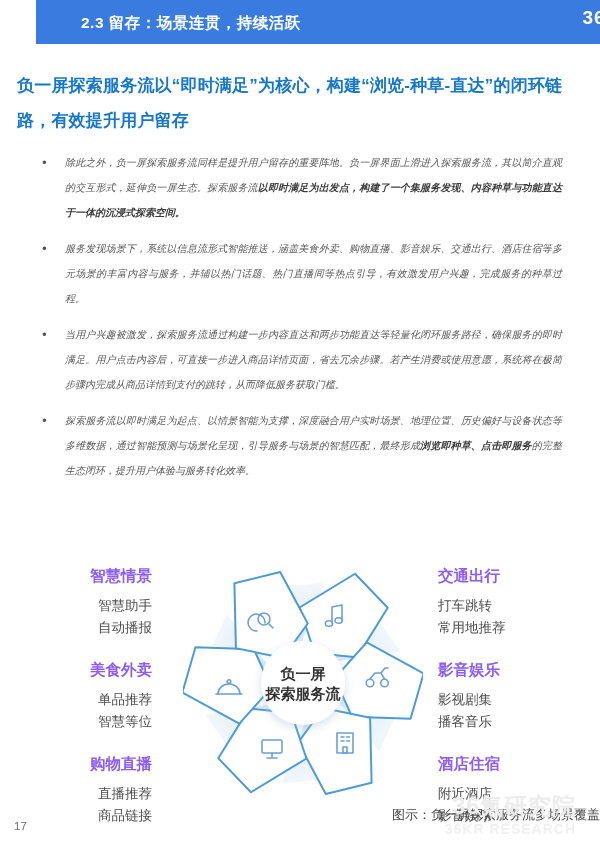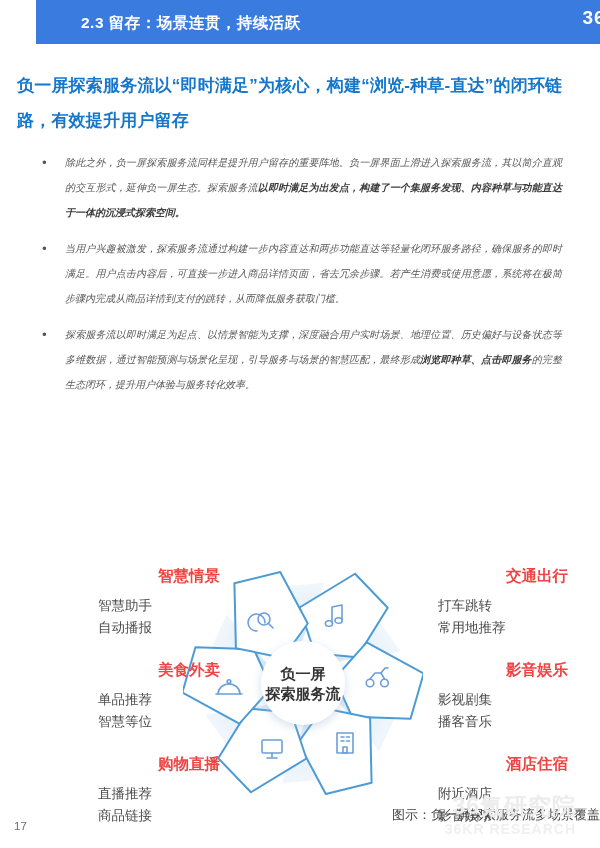--- a/index.html
+++ b/index.html
@@ -41,21 +41,21 @@
   }
   .bullets strong{color:#3c3c3c;font-weight:bold;}
   
   .diagram-svg{position:absolute;left:183px;top:556px;width:240px;height:250px;}
   .center-line{font-size:15px;font-weight:bold;fill:#333333;
     font-family:"Liberation Sans","DejaVu Sans",sans-serif;}
   .col{position:absolute;width:130px;}
   .col-left{left:90px;top:566px;}
   .col-right{left:438px;top:566px;}
   .cat{margin-bottom:21px;}
-  .cat-title{color:#ef4444;font-size:15.5px;font-weight:bold;margin-bottom:8px;text-align:right;}
+  .cat-title{color:#8b5cf6;font-size:15.5px;font-weight:bold;margin-bottom:8px;}
   .cat-item{color:#4c4c4c;font-size:13.5px;line-height:22px;}
   .col-left .cat-title{padding-left:0;}
   .col-left .cat-item{padding-left:8px;}
   
   .caption{
     position:absolute;left:0;top:806px;width:600px;text-align:right;
     color:#454545;font-size:13px;
   }
   .page-number{
     position:absolute;left:14px;top:820px;color:#6e6e6e;font-size:11.5px;
@@ -73,20 +73,21 @@
 
   <div class="topbar">
     <div class="topbar-title">2.3 留存：场景连贯，持续活跃</div>
     <div class="logo"><span class="n36">36</span><span class="kr">Kr</span></div>
   </div>
 
   <div class="heading">负一屏探索服务流以“即时满足”为核心，构建“浏览-种草-直达”的闭环链路，有效提升用户留存</div>
 
   <ul class="bullets">
       <li><span>除此之外，负一屏探索服务流同样是提升用户留存的重要阵地。负一屏界面上滑进入探索服务流，其以简介直观的交互形式，延伸负一屏生态。探索服务流</span><strong>以即时满足为出发点，构建了一个集服务发现、内容种草与功能直达于一体的沉浸式探索空间。</strong></li>
+      <li><span>服务发现场景下，系统以信息流形式智能推送，涵盖美食外卖、购物直播、影音娱乐、交通出行、酒店住宿等多元场景的丰富内容与服务，并辅以热门话题、热门直播间等热点引导，有效激发用户兴趣，完成服务的种草过程。</span></li>
       <li><span>当用户兴趣被激发，探索服务流通过构建一步内容直达和两步功能直达等轻量化闭环服务路径，确保服务的即时满足。用户点击内容后，可直接一步进入商品详情页面，省去冗余步骤。若产生消费或使用意愿，系统将在极简步骤内完成从商品详情到支付的跳转，从而降低服务获取门槛。</span></li>
       <li><span>探索服务流以即时满足为起点、以情景智能为支撑，深度融合用户实时场景、地理位置、历史偏好与设备状态等多维数据，通过智能预测与场景化呈现，引导服务与场景的智慧匹配，最终形成</span><strong>浏览即种草、点击即服务</strong><span>的完整生态闭环，提升用户体验与服务转化效率。</span></li>
     </ul>
 
   <svg class="diagram-svg" viewBox="0 0 240 250">
     <defs>
       <linearGradient id="triGrad" x1="0" y1="1" x2="0" y2="0">
         <stop offset="0" stop-color="#cfe2f6"></stop>
         <stop offset="1" stop-color="#eef5fc"></stop>
       </linearGradient>

